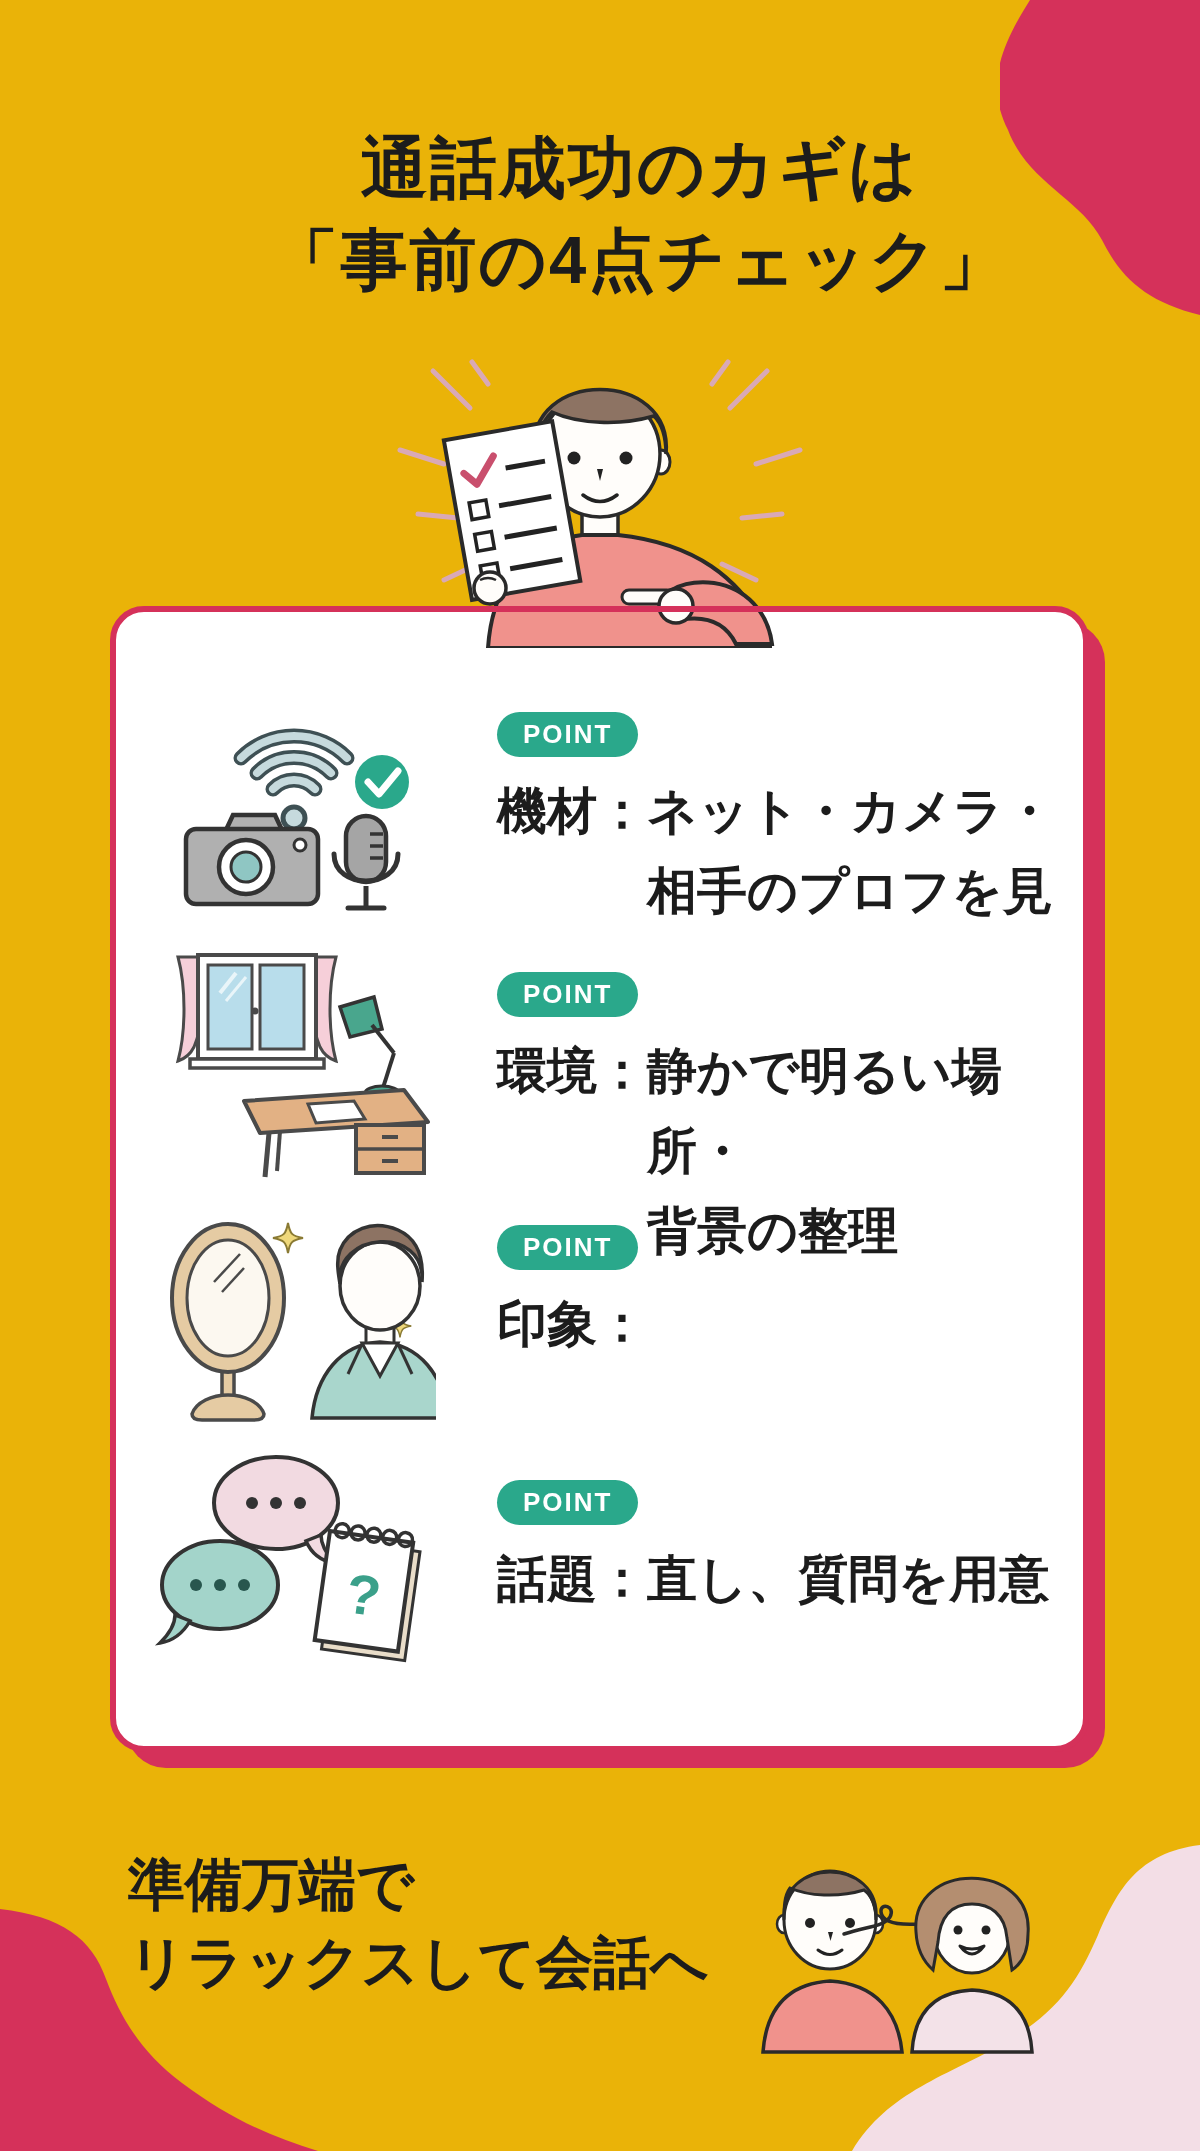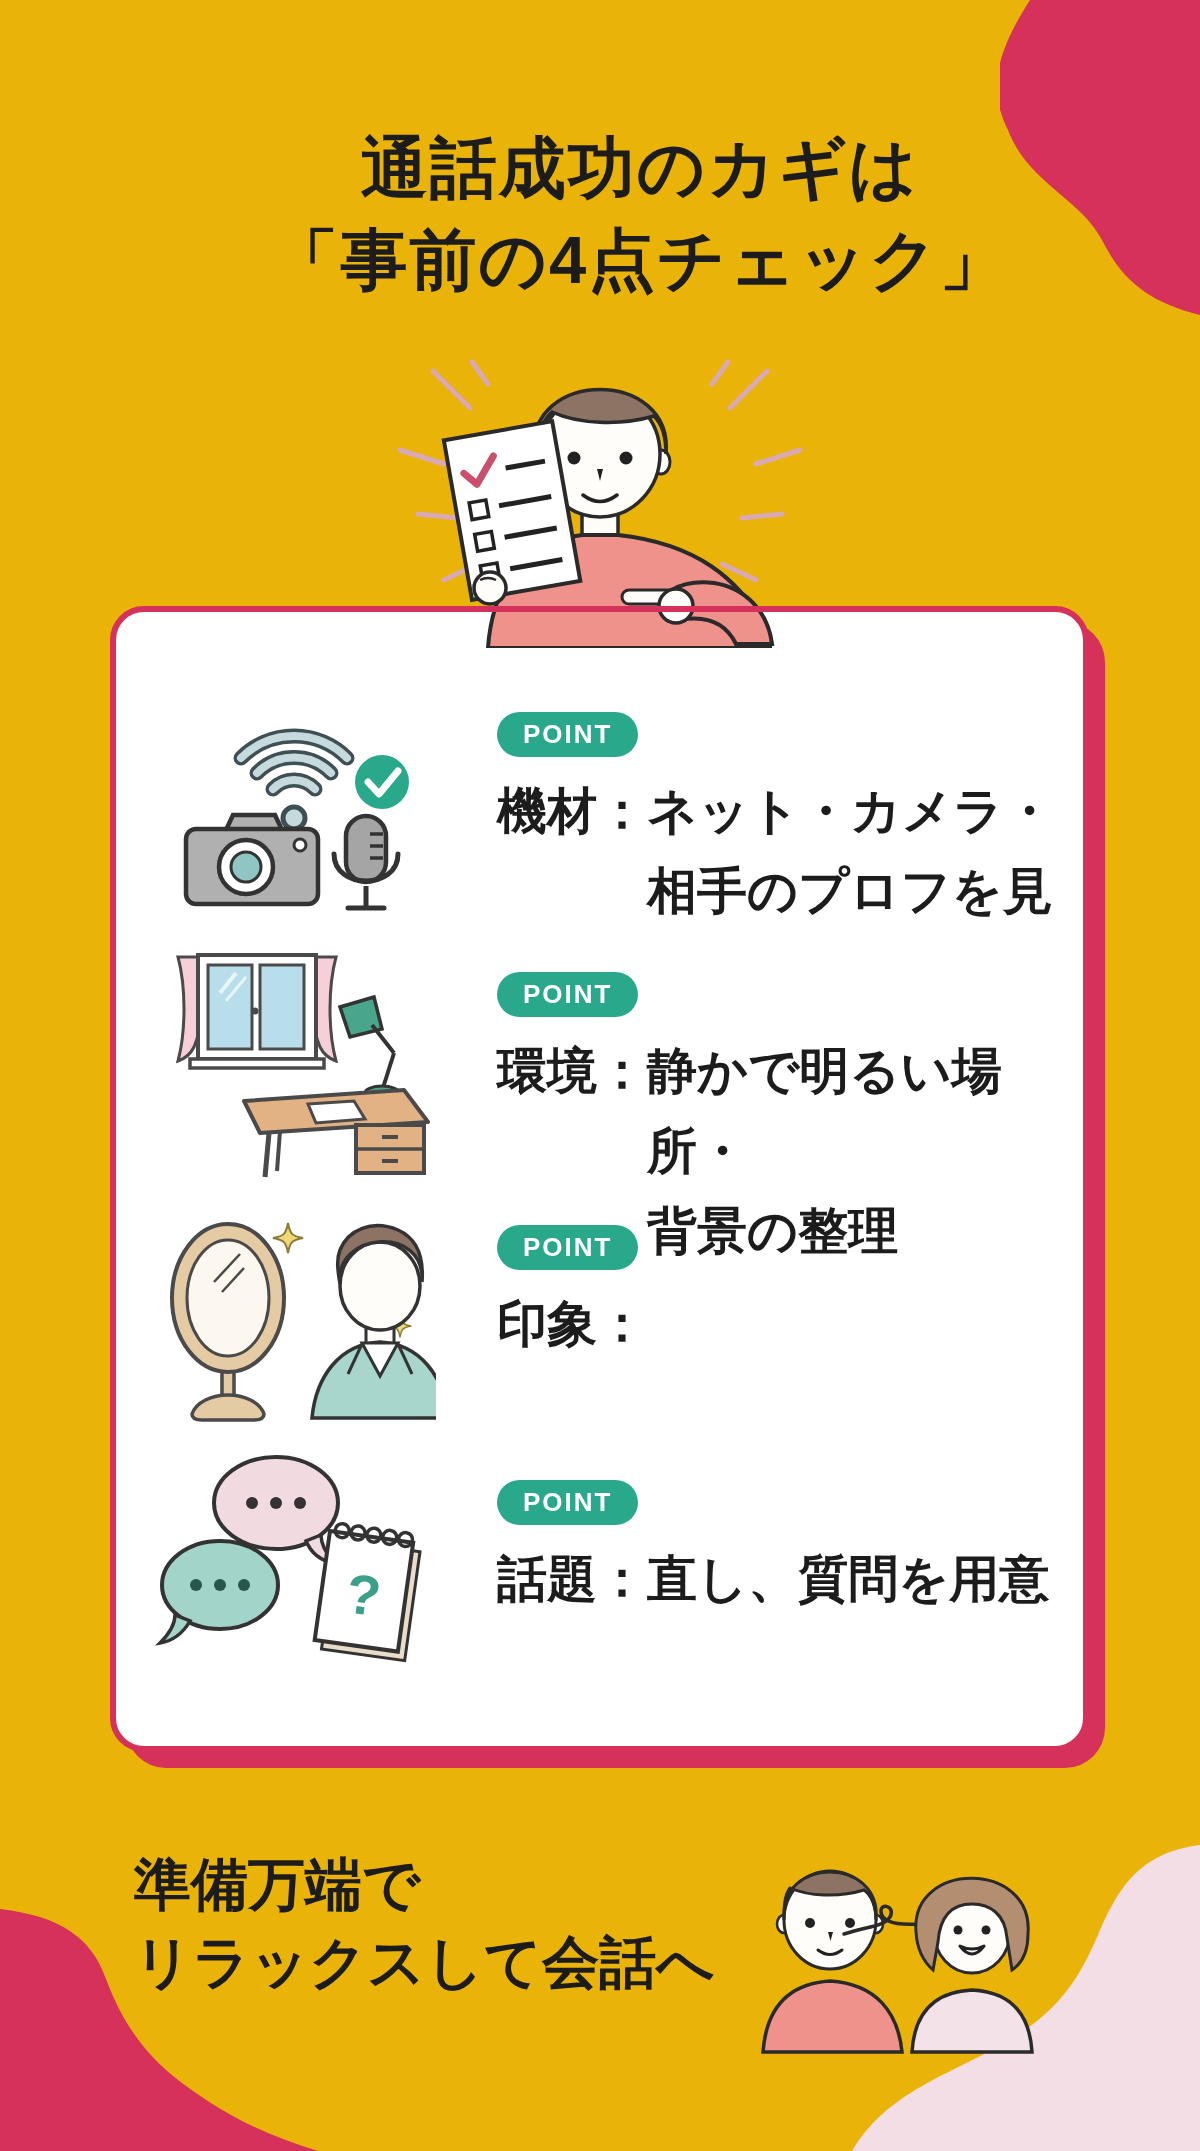--- a/index.html
+++ b/index.html
@@ -47,21 +47,21 @@
     font-weight:bold; font-size:26px; letter-spacing:2px;
     padding:7px 26px; border-radius:23px; margin-bottom:14px;
   }
   .point-text{
     display:flex; color:#1C1C1C; font-weight:800;
     font-size:50px; line-height:80px;
   }
   .point-label{ white-space:nowrap;text-align:center; }
 
   .footer-text{
-    position:absolute; left:134px; top:1845px; z-index:5;
+    position:absolute; left:128px; top:1845px; z-index:5;
     color:#1C1C1C; font-weight:900; font-size:57px; line-height:78px;
   }
   .duo{ position:absolute; left:718px; top:1820px; width:338px; height:238px; z-index:2; }
 </style>
 </head>
 <body>
 
 <div class="canvas">
 
   <svg class="blob blob-tr" width="200" height="330" viewBox="0 0 200 330">

